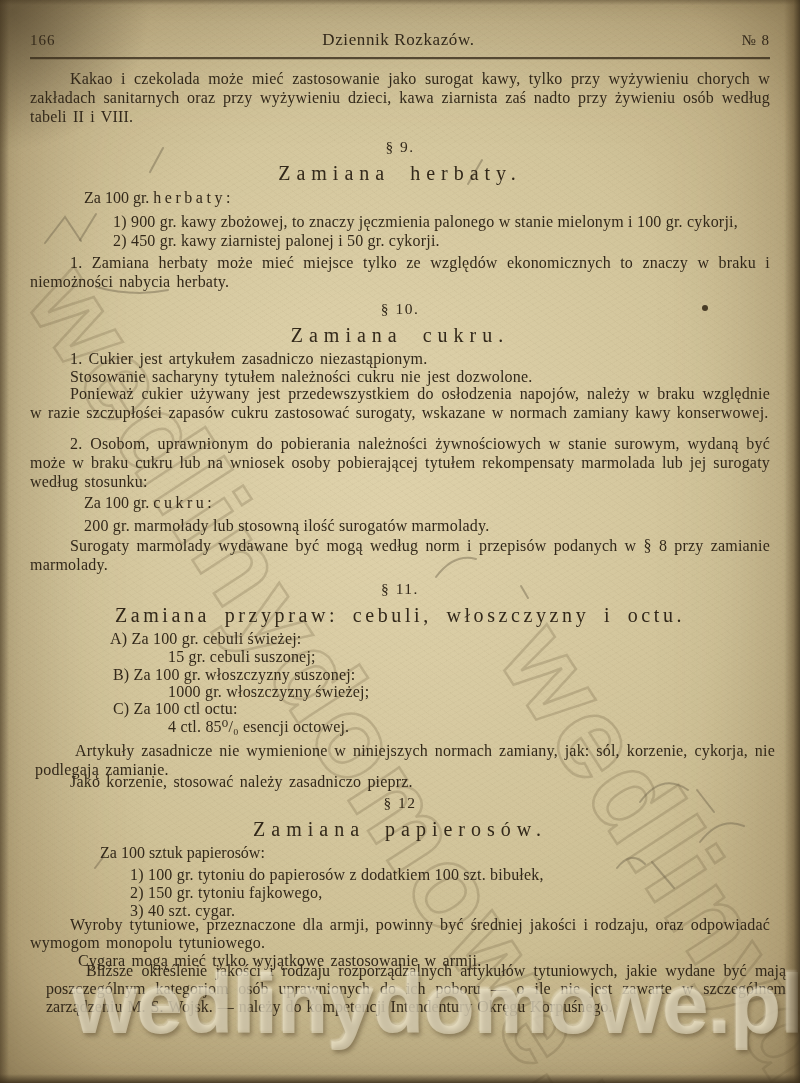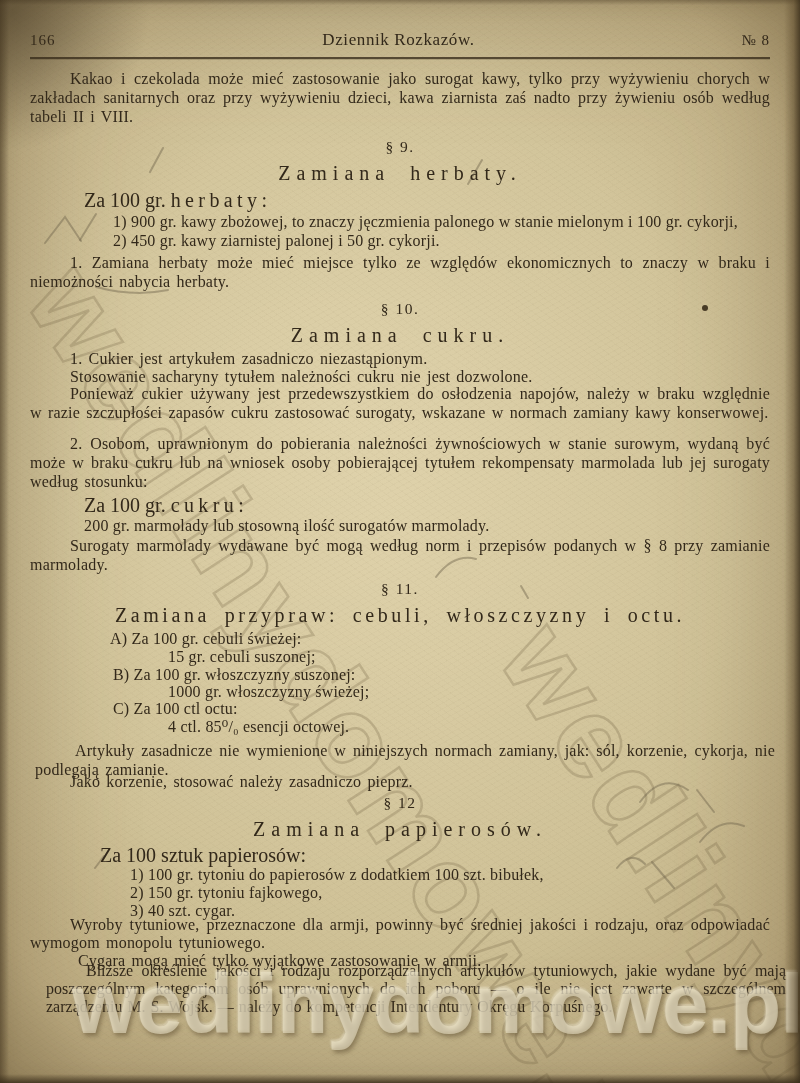--- a/index.html
+++ b/index.html
@@ -21,21 +21,21 @@
   }
   .abs{position:absolute;left:30px;width:740px;}
   .para{text-align:justify;font-size:16px;line-height:19px;letter-spacing:.2px;word-spacing:2px;}
   .ind{text-indent:40px;}
   .snug{letter-spacing:0;word-spacing:1px;}
   .tight{line-height:18px;}
   .center{text-align:center;}
   .secnum{font-size:15.5px;letter-spacing:1.5px;}
   .sectitle{font-size:20px;letter-spacing:.3em;word-spacing:.45em;}
   .ls-sm{letter-spacing:.18em;word-spacing:.3em;}
-  .lead{font-size:20px;}
+  .lead{font-size:16px;}
   .lead .spaced{letter-spacing:.22em;}
   .item{font-size:16px;white-space:nowrap;letter-spacing:.2px;}
   .header-row{top:30px;display:flex;justify-content:space-between;align-items:baseline;}
   .pg-num{font-size:15px;letter-spacing:1px;}
   .jr-title{font-size:17px;letter-spacing:.6px;}
   .issue{font-size:15px;letter-spacing:1px;}
   .rule{top:57px;height:2px;background:rgba(52,41,24,.78);box-shadow:0 1px 0 rgba(52,41,24,.18);}
   
   .watermark{
     position:absolute;left:72px;top:956px;width:728px;

